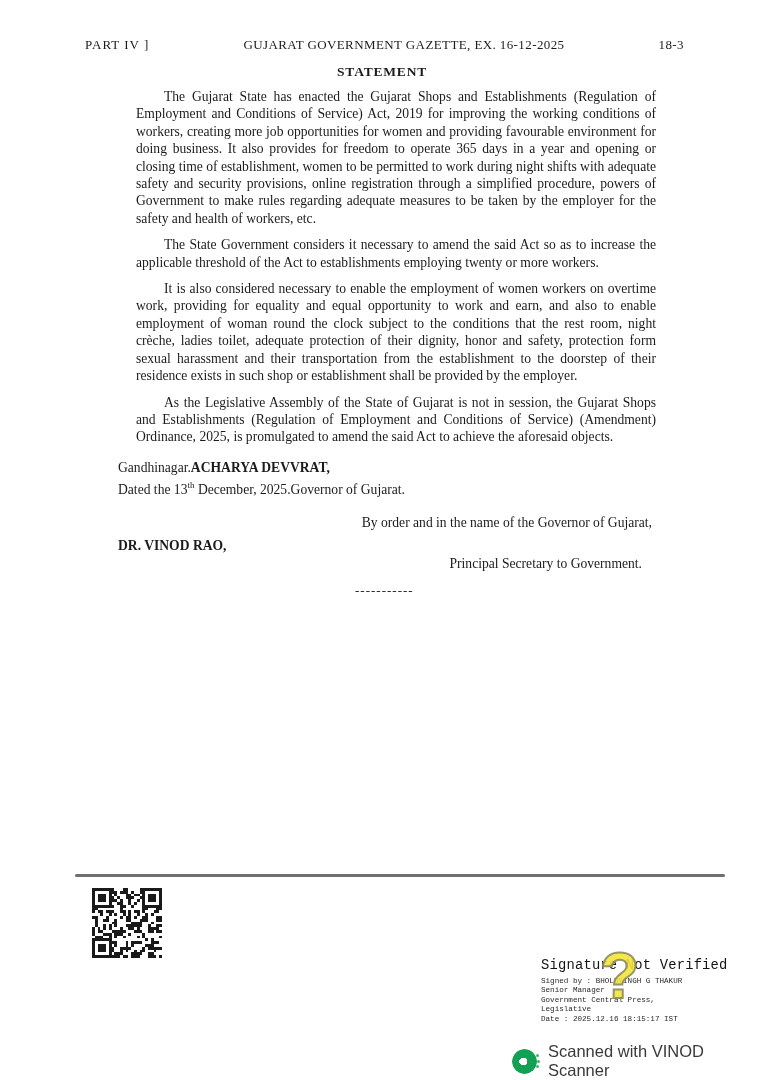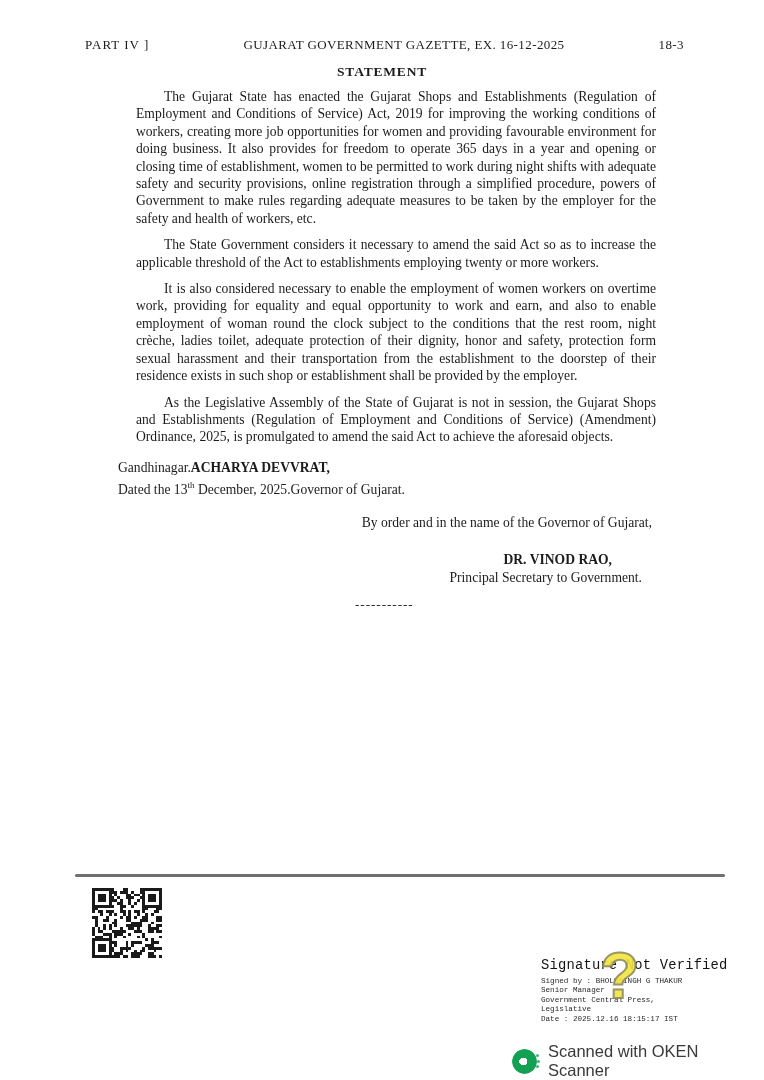--- a/index.html
+++ b/index.html
@@ -26,21 +26,21 @@
     font-size:13.6px; line-height:17.4px; text-align:justify;
   }
   p.para { margin:0 0 9px 18px; text-indent:28px; }
   
   .sig-row { display:flex; justify-content:flex-start; }
   .sig-row-1 { margin-top:13px; }
   .sig-row-2 { margin-top:5px; }
   .gov-name, .sec-name { font-weight:bold; }
   .gov-title { padding-right:10px; }
   .by-order  { text-align:right; margin-top:15px; padding-right:4px; }
-  .sec-name  { text-align:right; margin-top:20px; padding-right:44px; }
+  .sec-name  { margin-top:6px; padding-right:44px; }
   .sec-title { text-align:right; margin-top:1px; padding-right:14px; }
   .dashes { margin-top:9px; margin-left:237px; letter-spacing:1px; font-size:13px; }
   sup.ord { font-size:9px; line-height:0; }
   
   .bottom-rule {
     position:absolute; left:75px; width:650px; top:874px; height:3px;
     background:#6f6f6f; border-radius:2px;
   }
   .qr-box { position:absolute; left:92px; top:888px; width:70px; height:70px; }
   .qr-box svg { width:70px; height:70px; display:block; }
@@ -443,16 +443,16 @@
       <div class="stamp-line">Legislative</div>
       <div class="stamp-line">Date : 2025.12.16 18:15:17 IST</div>
     </div>
   </div>
   <div class="qmark" style="color: rgb(242, 228, 60);">?</div>
 
   <div class="scan-footer">
     <span class="oken-icon">
         <span class="oken-ring"></span>
       </span>
-    <span>Scanned with OKEN Scanner</span>
+    <span>Scanned with VINOD Scanner</span>
   </div>
 
 </div>
 
 </body></html>

